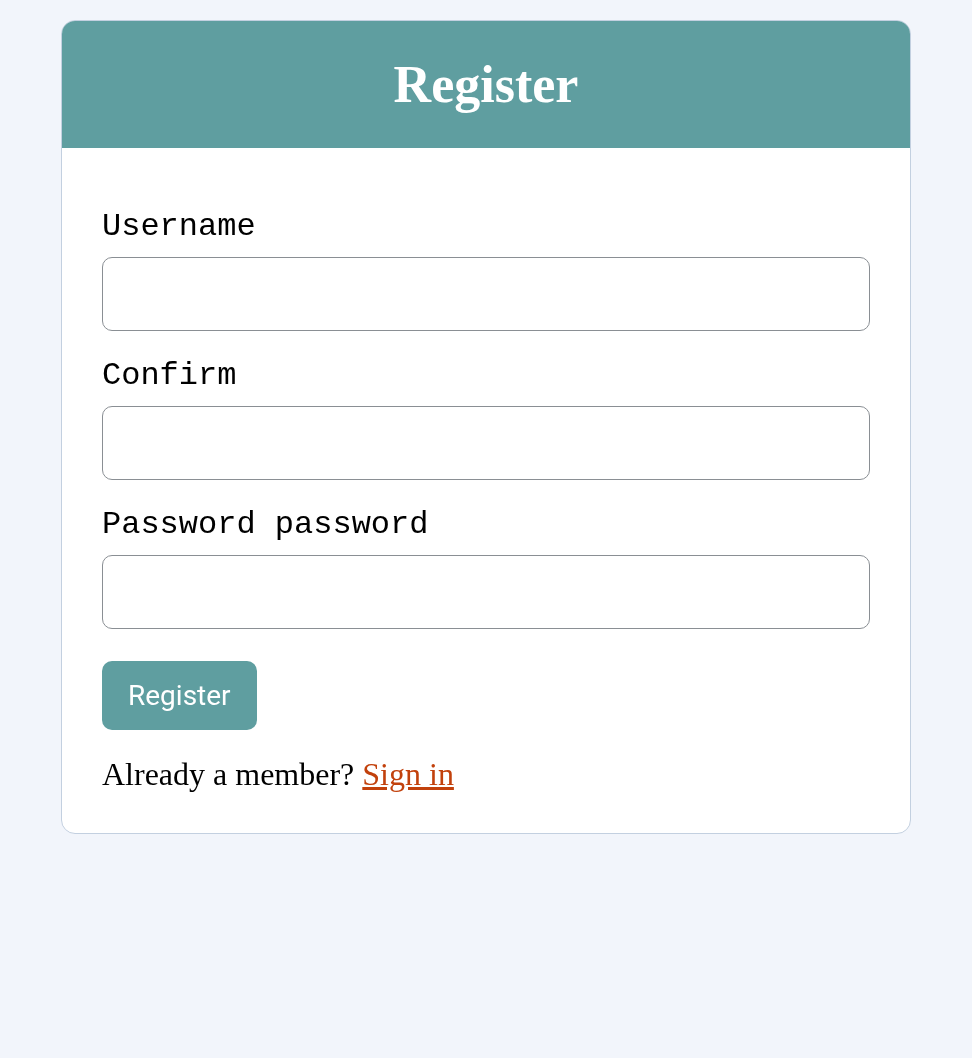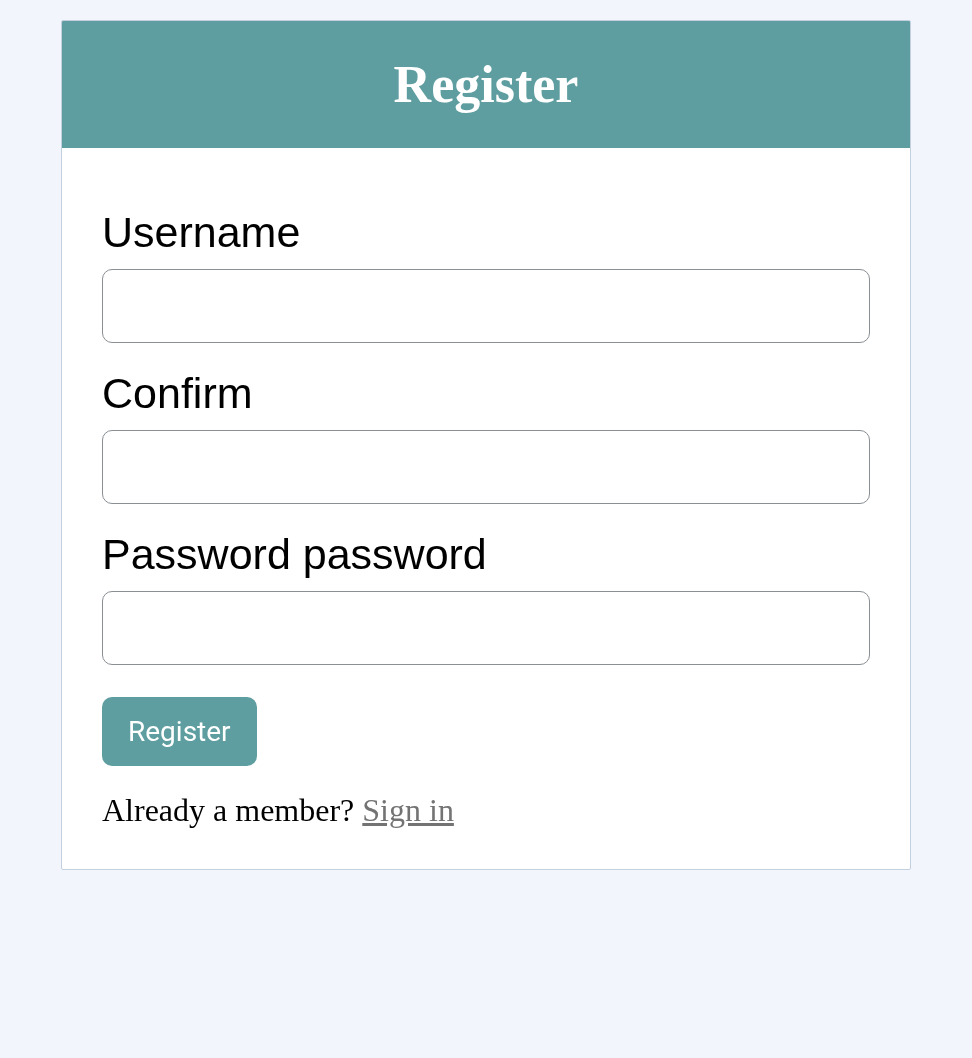--- a/index.html
+++ b/index.html
@@ -9,21 +9,21 @@
     }
     body {
       background-color: #f2f5fb;
       font-family: Georgia, 'Times New Roman', Times, serif;
       padding: 20px;
       width: 972px;
     }
     .card {
       background: #ffffff;
       border: 1px solid #c3d0e0;
-      border-radius: 2px;
+      border-radius: 14px;
       margin: 0 auto;
       max-width: 850px;
       overflow: hidden;
     }
     .card-header {
       background-color: #5f9ea0;
       color: #ffffff;
       text-align: center;
       padding: 34px 10px;
     }
@@ -33,24 +33,24 @@
       font-family: Georgia, 'Times New Roman', Times, serif;
     }
     .card-body {
       padding: 60px 40px 40px 40px;
     }
     .form-group {
       margin-bottom: 26px;
     }
     .form-label {
       display: block;
-      font-size: 43px;
+      font-size: 32px;
       color: #000;
       margin-bottom: 12px;
-      font-family: Liberation Sans, sans-serif;
+      font-family: Liberation Mono, monospace;
     }
     .form-control {
       width: 100%;
       font-size: 28px;
       padding: 20px 16px;
       border: 1px solid #8a8f94;
       border-radius: 10px;
       background: #ffffff;
       font-family: inherit;
     }
@@ -66,21 +66,21 @@
       cursor: pointer;
       margin-top: 6px;
     }
     .signin-text {
       margin-top: 26px;
       font-size: 32px;
       color: #000;
       font-family: Georgia, 'Times New Roman', Times, serif;
     }
     .signin-link {
-      color: #737373;
+      color: #c2410c;
       text-decoration: underline;
       cursor: pointer;
     }
   </style>
 </head>
 <body>
 
 <div class="card">
   <div class="card-header">
     <h1>Register</h1>

